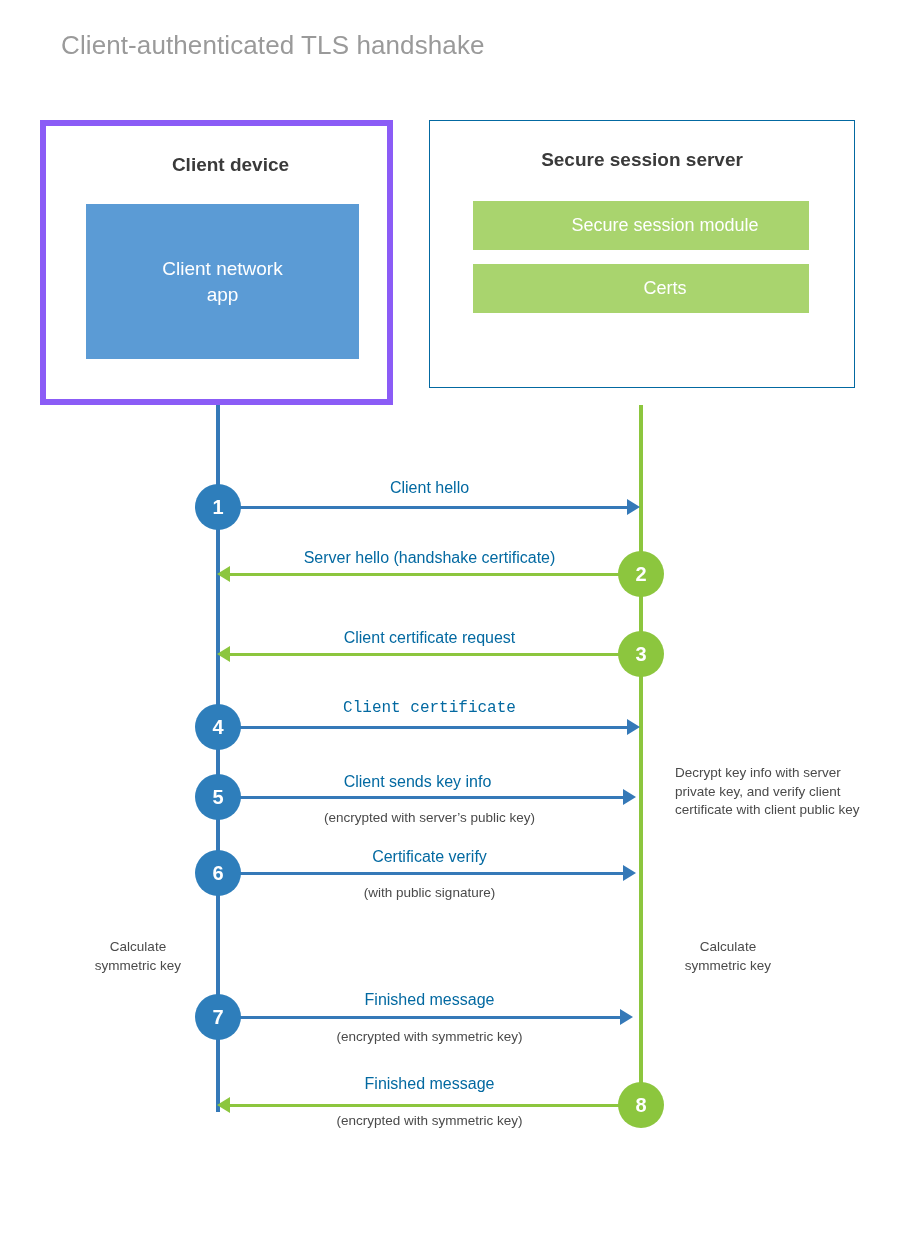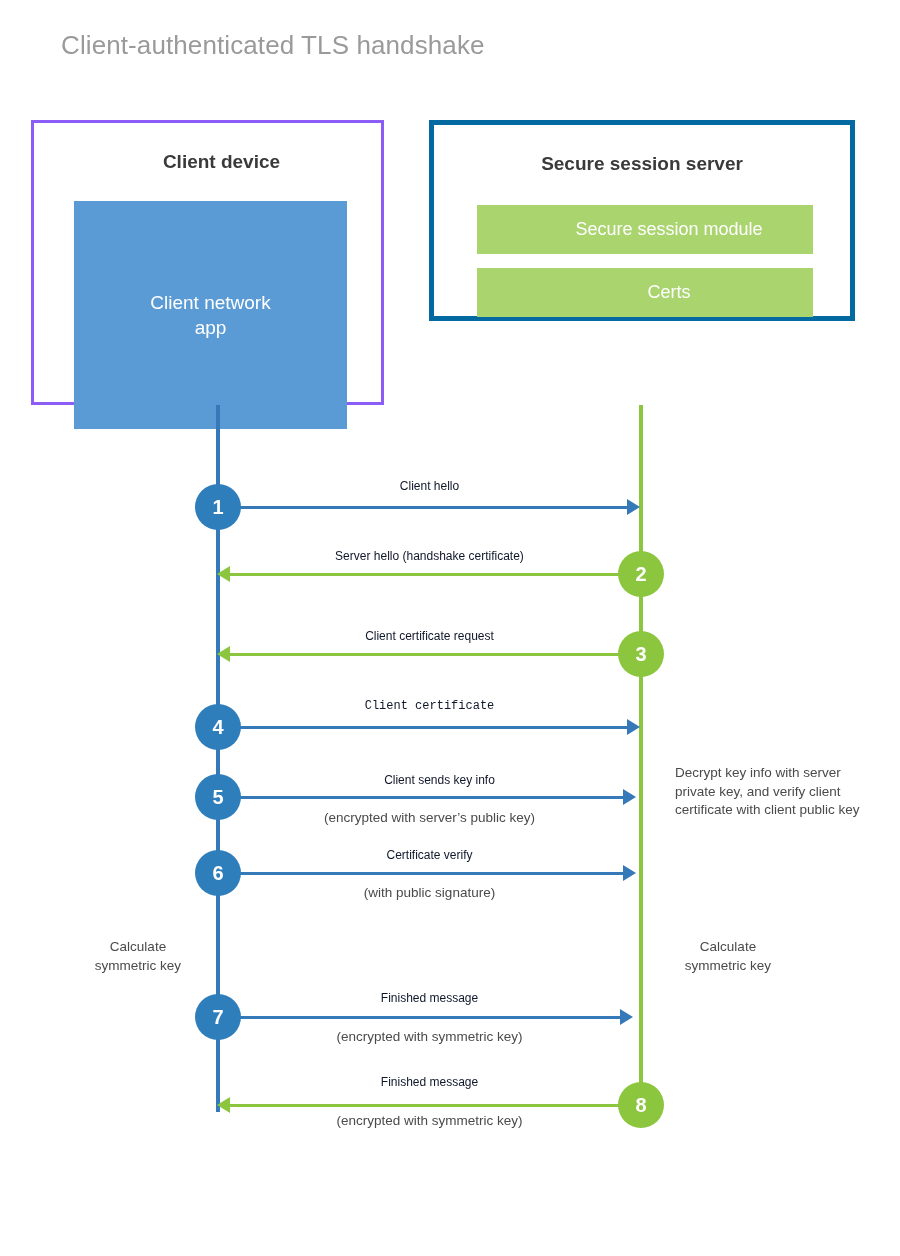--- a/index.html
+++ b/index.html
@@ -27,48 +27,48 @@
     white-space: nowrap;
     margin-left: 24px;
   }
 
   
   .actor-box {
     position: absolute;
     background: #ffffff;
   }
   #client-box {
-    left: 31px;
+    left: 40px;
     top: 120px;
     width: 353px;
     height: 285px;
-    border: 3px solid #8b5cf6;
+    border: 6px solid #8b5cf6;
     padding-left: 28px;
   }
   #server-box {
     left: 429px;
     top: 120px;
     width: 426px;
-    height: 201px;
-    border: 5px solid #0369a1;
+    height: 268px;
+    border: 1px solid #0369a1;
   }
   .actor-title {
     text-align: center;
     font-size: 19px;
     font-weight: bold;
     color: #3a3a3a;
     margin-top: 28px;
   }
 
   #client-app {
     position: absolute;
     left: 40px;
     top: 78px;
     width: 273px;
-    height: 228px;
+    height: 155px;
     background: #5b9bd5;
     color: #ffffff;
     font-size: 19px;
     display: flex;
     align-items: center;
     justify-content: center;
     text-align: center;
     line-height: 1.32;
   }
 
@@ -138,22 +138,22 @@
     font-weight: bold;
     display: flex;
     align-items: center;
     justify-content: center;
   }
   .step-circle.blue { background: #2e7ebb; }
   .step-circle.green { background: #8cc63e; }
 
   .msg-label {
     position: absolute;
-    font-size: 12px;
-    color: #0f172a;
+    font-size: 16px;
+    color: #0369a1;
     text-align: center;
     white-space: nowrap;
   }
   .msg-sublabel {
     position: absolute;
     font-size: 13.5px;
     color: #4a4a4a;
     text-align: center;
     white-space: nowrap;
   }
@@ -213,21 +213,21 @@
 </div>
 
 <div class="msg">
   <div class="msg-label" style="left:218px; top:699px; width:423px;font-family:Liberation Mono, monospace;">Client certificate</div>
   <div class="msg-line blue" style="left:218px; top:726px; width:410px;"></div>
   <div class="arrowhead right blue" style="left:627px; top:719px;"></div>
   <div class="step-circle blue" style="left:195px; top:704px;">4</div>
 </div>
 
 <div class="msg">
-  <div class="msg-label" style="left:228px; top:773px; width:423px;">Client sends key info</div>
+  <div class="msg-label" style="left:206px; top:773px; width:423px;">Client sends key info</div>
   <div class="msg-line blue" style="left:218px; top:796px; width:406px;"></div>
   <div class="arrowhead right blue" style="left:623px; top:789px;"></div>
   <div class="msg-sublabel" style="left:218px; top:810px; width:423px;">(encrypted with server’s public key)</div>
   <div class="step-circle blue" style="left:195px; top:774px;">5</div>
 </div>
 
 <div class="msg">
   <div class="msg-label" style="left:218px; top:848px; width:423px;">Certificate verify</div>
   <div class="msg-line blue" style="left:218px; top:872px; width:406px;"></div>
   <div class="arrowhead right blue" style="left:623px; top:865px;"></div>

